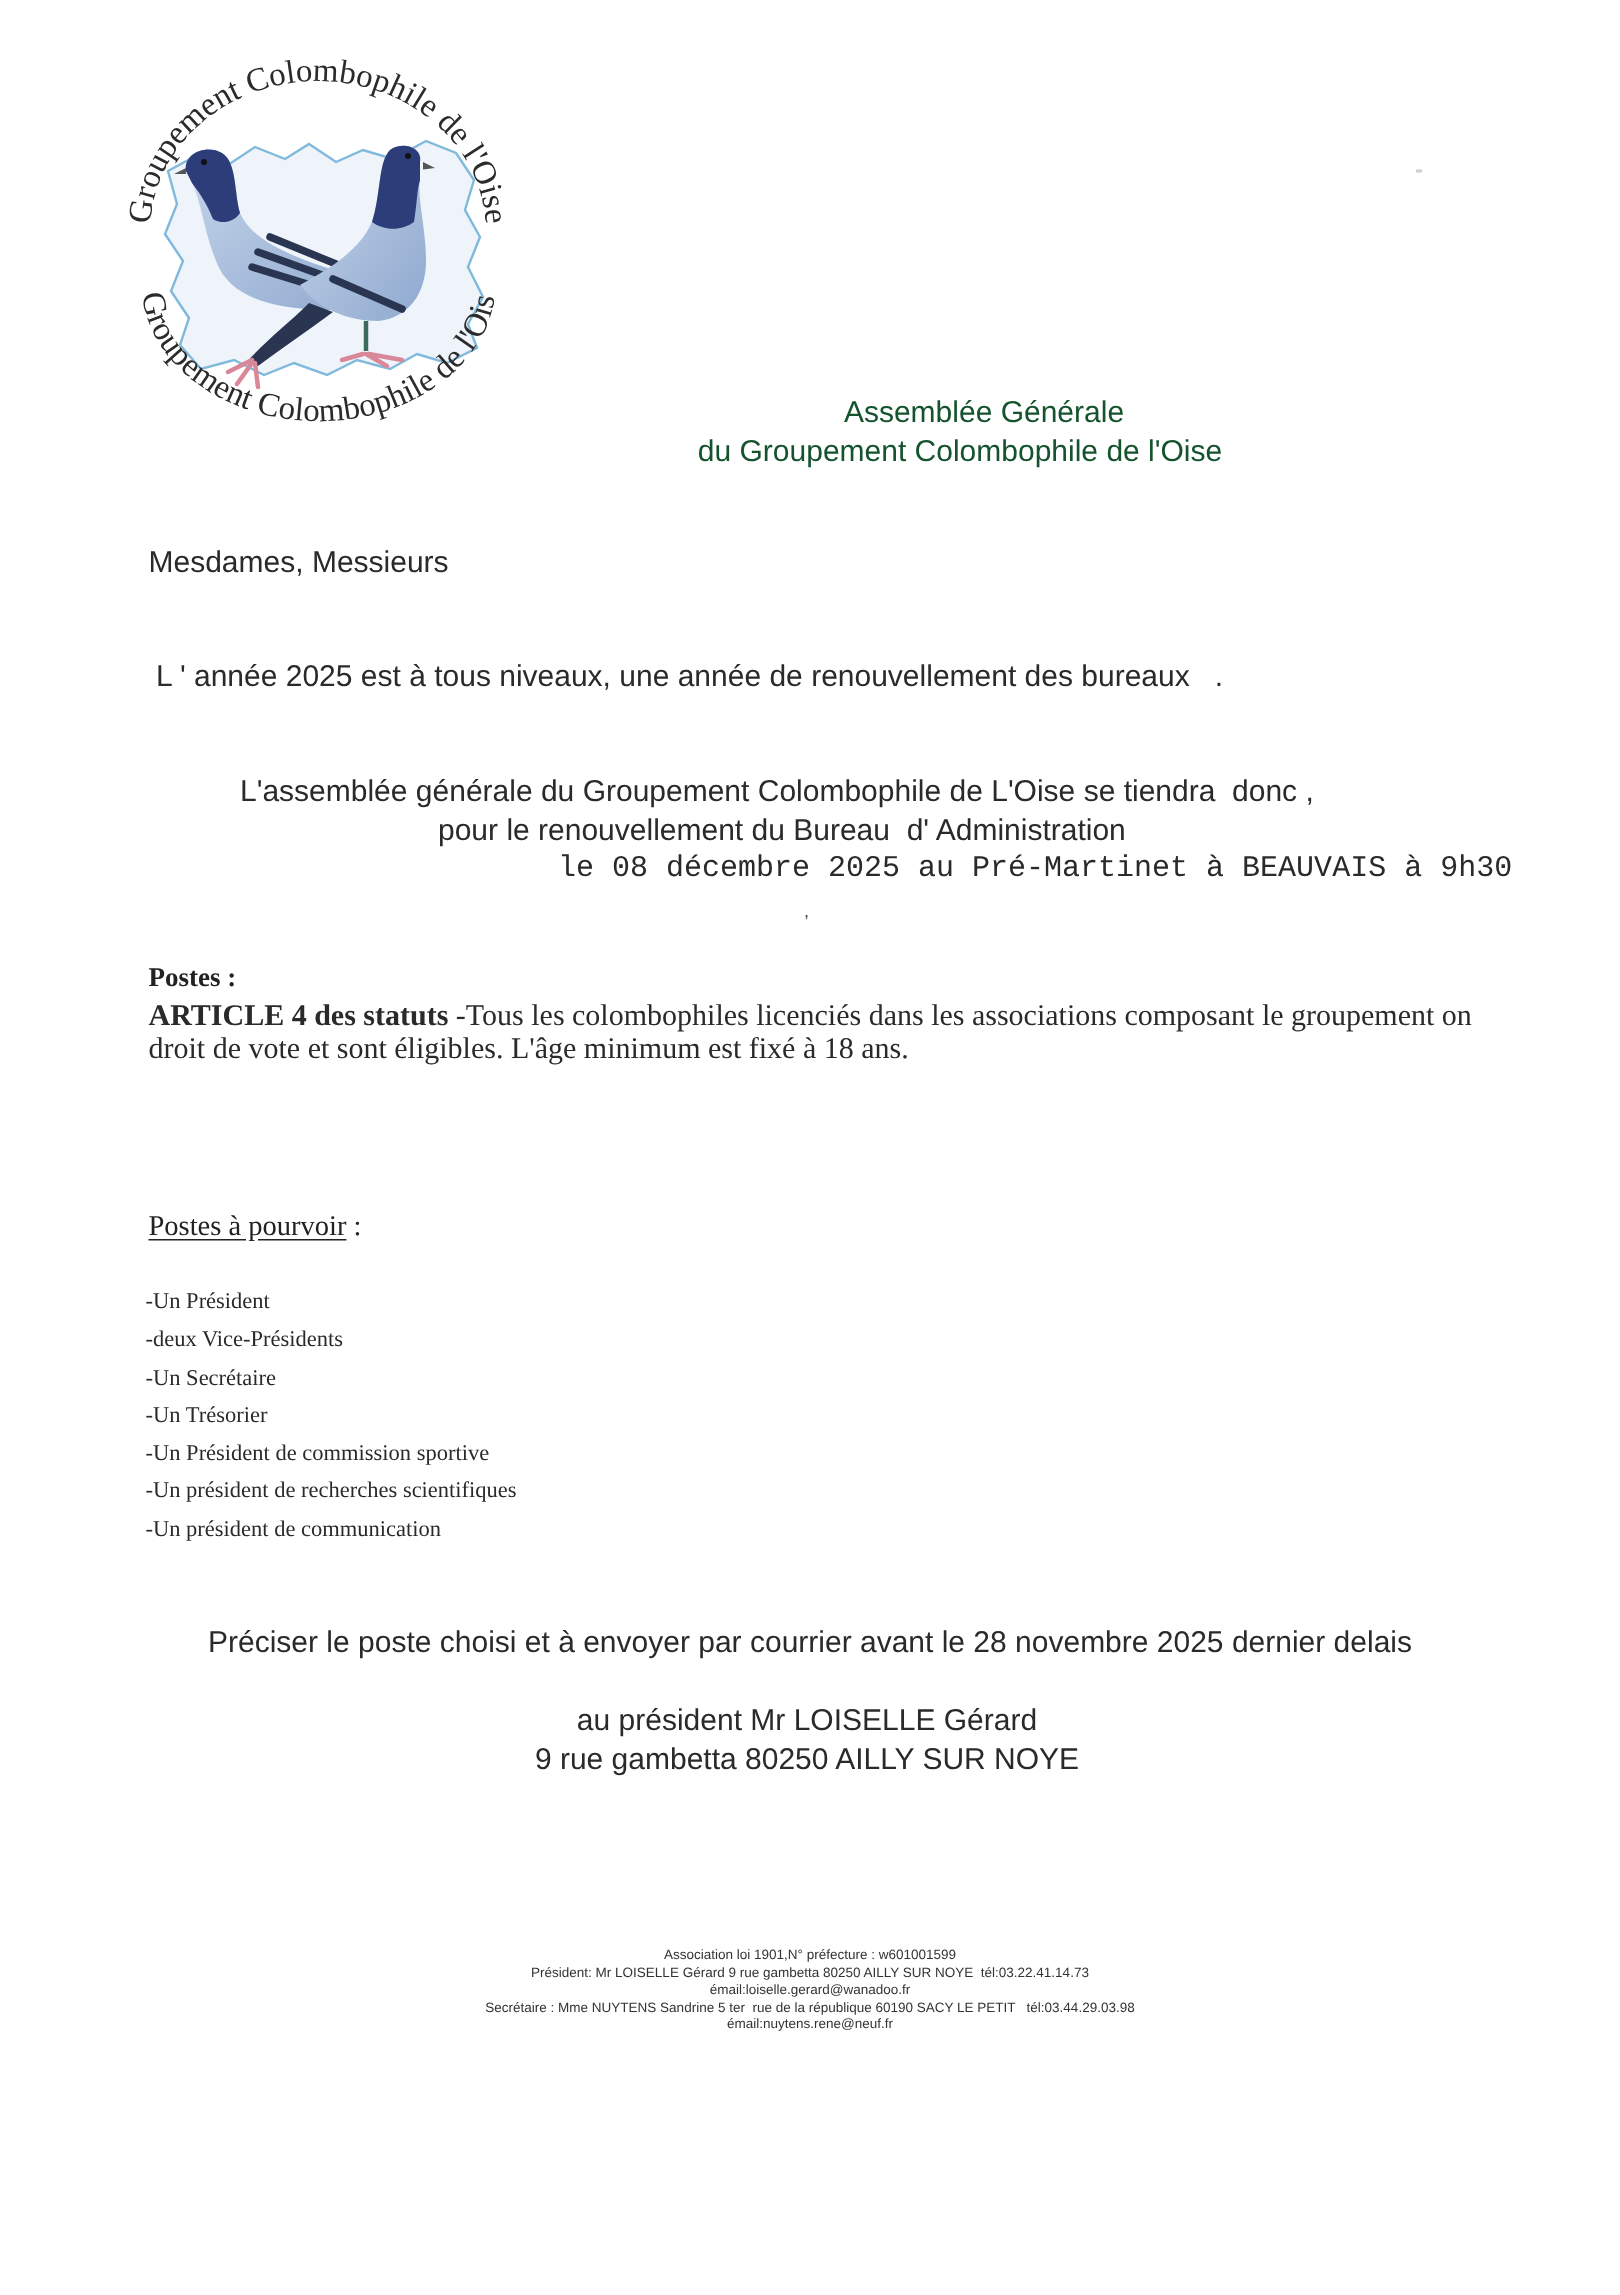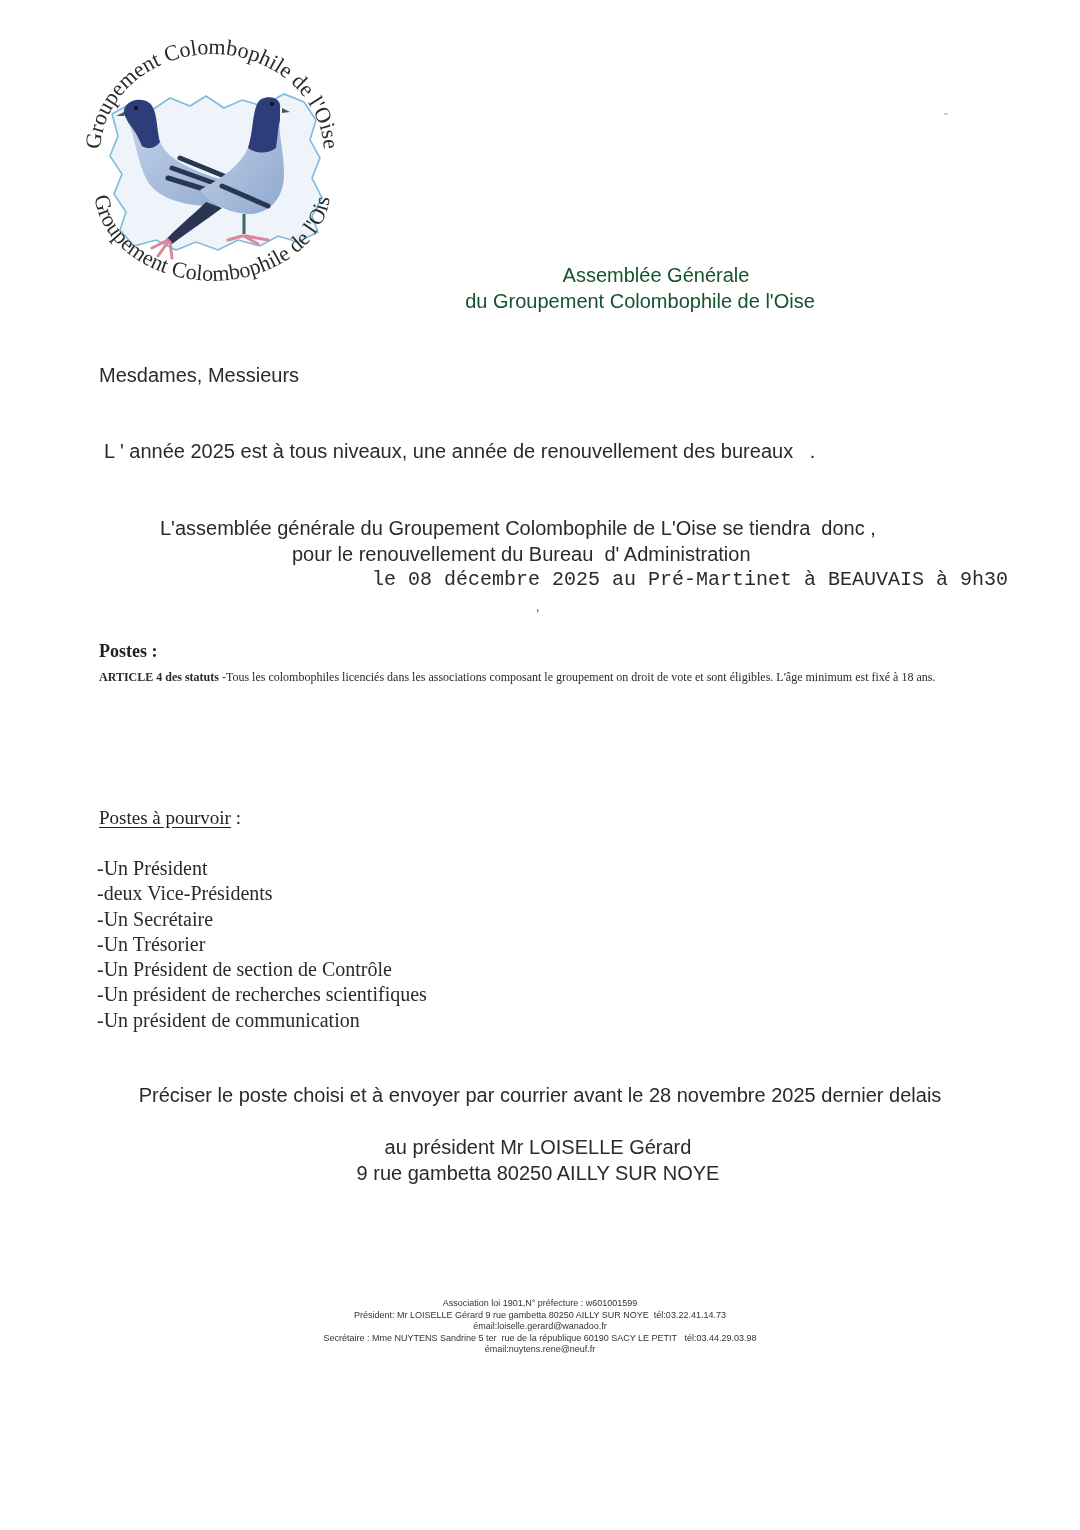--- a/index.html
+++ b/index.html
@@ -76,21 +76,21 @@
       top: 641px;
       font-size: 18px;
       font-weight: bold;
       color: #222;
     }
     #article {
       position: absolute;
       left: 99px;
       top: 666px;
       width: 900px;
-      font-size: 12px;
+      font-size: 20px;
       line-height: 22px;
       color: #2a2a2a;
     }
     #article .art-bold { font-weight: bold; }
 
     #postes-heading {
       position: absolute;
       left: 99px;
       top: 807px;
       font-size: 19px;
@@ -102,21 +102,21 @@
       text-underline-offset: 3px;
     }
 
     #postes-list {
       position: absolute;
       left: 97px;
       top: 856px;
       margin: 0;
       padding: 0;
       list-style: none;
-      font-size: 20px;
+      font-size: 15px;
       line-height: 25.3px;
       color: #2a2a2a;
     }
 
     #instructions {
       position: absolute;
       left: 0;
       width: 1080px;
       top: 1084px;
       text-align: center;
@@ -215,21 +215,21 @@
 <div id="rappel-label" class="serif">Postes :</div>
 <div id="article" class="serif"><span class="art-bold">ARTICLE 4 des statuts</span><span> -Tous les colombophiles licenciés dans les associations composant le groupement on droit de vote et sont éligibles. L'âge minimum est fixé à 18 ans.</span></div>
 
 <div id="postes-heading" class="serif"><span class="ph-title">Postes à pourvoir</span><span> :</span></div>
 
 <ul id="postes-list" class="serif">
   <li>-Un Président</li>
   <li>-deux Vice-Présidents</li>
   <li>-Un Secrétaire</li>
   <li>-Un Trésorier</li>
-  <li>-Un Président de section de Contrôle</li>
+  <li>-Un Président de commission sportive</li>
   <li>-Un président de recherches scientifiques</li>
   <li>-Un président de communication</li>
 </ul>
 
 <div id="instructions" class="sans">Préciser le poste choisi et à envoyer par courrier avant le 28 novembre 2025 dernier delais</div>
 <div id="address-1" class="address sans">au président Mr LOISELLE Gérard</div>
 <div id="address-2" class="address sans">9 rue gambetta 80250 AILLY SUR NOYE</div>
 
 <div id="footer" class="sans">
   <div>Association loi 1901,N° préfecture : w601001599</div>

